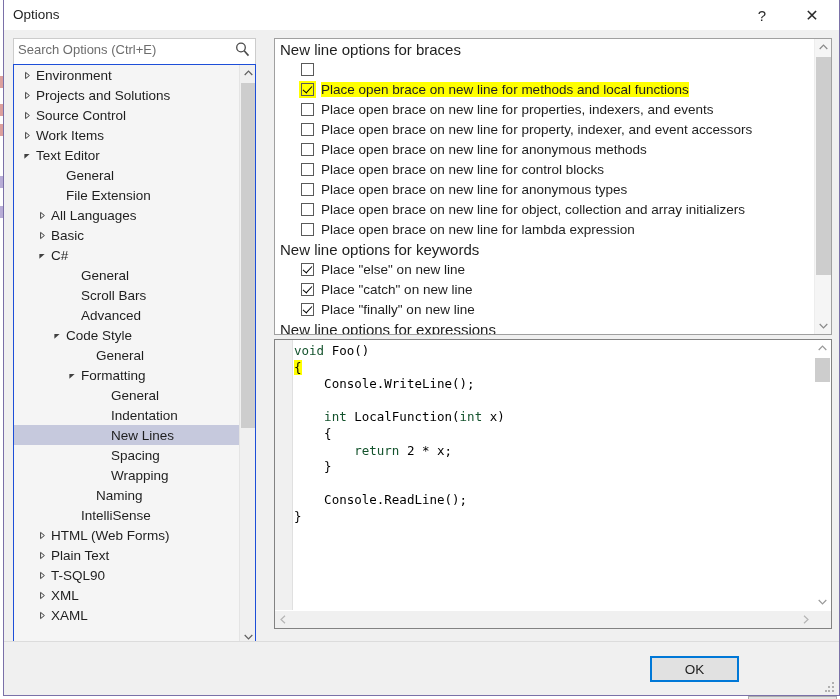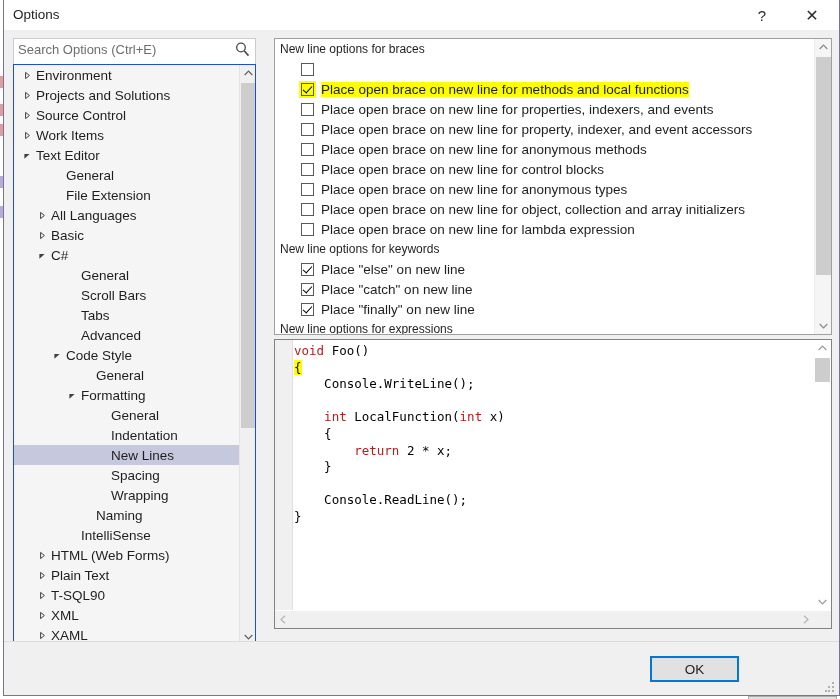--- a/index.html
+++ b/index.html
@@ -127,21 +127,21 @@
     overflow: hidden;
   }
   #options-inner {
     position: absolute; left: 0; top: 0; right: 17px; bottom: 0;
     overflow: hidden;
   }
   .opt-group {
     height: 20px;
     display: flex; align-items: center;
     padding-left: 5px;
-    font-size: 12px; color: #1e1e1e;
+    font-size: 15px; color: #1e1e1e;
     white-space: nowrap;
   }
   .opt-row {
     height: 20px;
     display: flex; align-items: center;
     padding-left: 26px;
     font-size: 13.5px; color: #1e1e1e;
     white-space: nowrap;
     cursor: default;
   }
@@ -191,21 +191,21 @@
   }
   #code {
     position: absolute; left: 19px; top: 3px; right: 18px; bottom: 18px;
     font-family: "DejaVu Sans Mono", monospace;
     font-size: 12.5px;
     line-height: 16.6px;
     color: #000000;
     white-space: pre;
     overflow: hidden;
   }
-  .kw { color: #b91c1c; }
+  .kw { color: #14532d; }
   .hl { background: #ffff00; }
 
   #prev-vscroll {
     position: absolute; right: 0; top: 0; width: 17px; bottom: 18px;
     background: #ffffff;
   }
   #prev-vthumb {
     position: absolute; left: 1px; width: 15px; top: 18px; height: 24px;
     background: #cdcdcd;
   }
@@ -365,25 +365,20 @@
         </div>
         <div class="tree-item">
           <span style="display: inline-block; flex: 0 0 51px;"></span>
           <span class="tw"></span>
           <span class="tree-label">General</span>
         </div>
         <div class="tree-item">
           <span style="display: inline-block; flex: 0 0 51px;"></span>
           <span class="tw"></span>
           <span class="tree-label">Scroll Bars</span>
-        </div>
-        <div class="tree-item">
-          <span style="display: inline-block; flex: 0 0 51px;"></span>
-          <span class="tw"></span>
-          <span class="tree-label">Tabs</span>
         </div>
         <div class="tree-item">
           <span style="display: inline-block; flex: 0 0 51px;"></span>
           <span class="tw"></span>
           <span class="tree-label">Advanced</span>
         </div>
         <div class="tree-item">
           <span style="display: inline-block; flex: 0 0 36px;"></span>
           <span class="tw">
             <svg width="9" height="9" viewBox="0 0 9 9">

